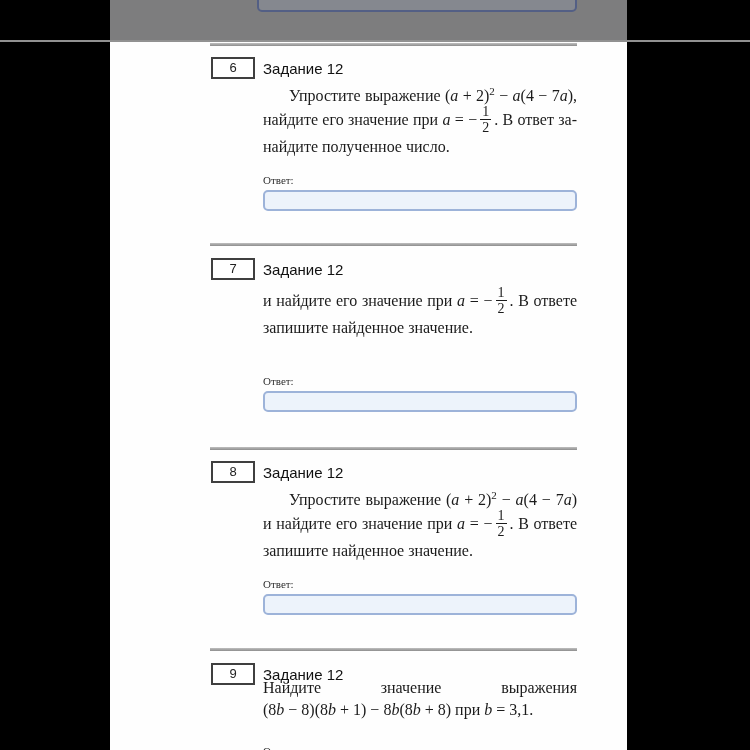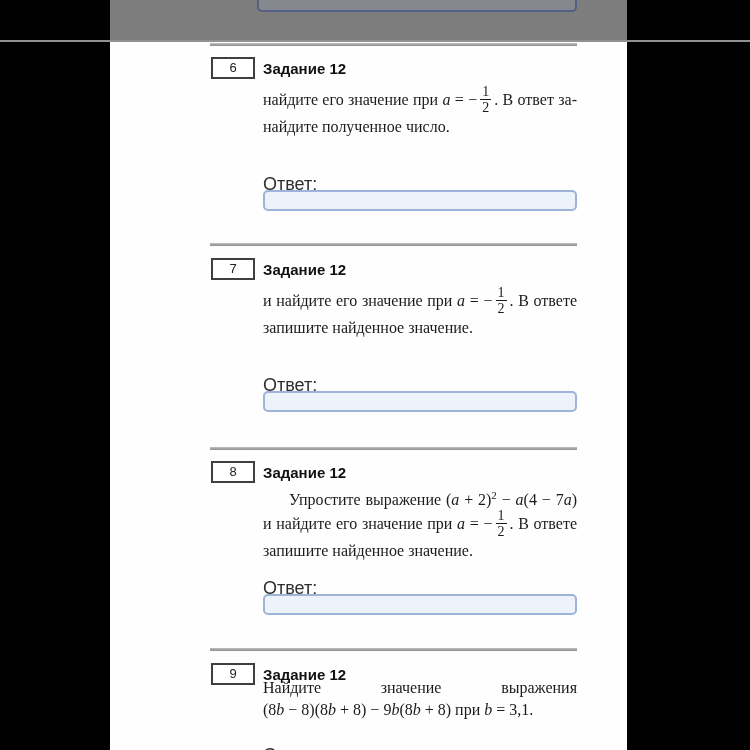--- a/index.html
+++ b/index.html
@@ -31,42 +31,42 @@
     background:linear-gradient(#bfbfbf,#8d8d8d);
   }
   .task{position:absolute;left:0;width:517px;}
   .numbox{
     position:absolute;left:101px;top:0;width:40px;height:18px;
     border:2px solid #3f3f3f;background:#fff;
     text-align:center;line-height:18px;font-size:13px;color:#222;
   }
   .ttl{
     position:absolute;left:153px;top:3px;margin:0;
-    font-size:15px;font-weight:bold;color:#111;
+    font-size:15px;font-weight:normal;color:#111;
   }
   .textblock{position:absolute;left:153px;top:29px;width:314px;}
   .tl{
     font-family:"Liberation Serif","DejaVu Serif",serif;
     font-size:16px;line-height:20px;color:#1b1b1b;
   }
   .tl.just{text-align:justify;text-align-last:justify;}
   .tl.indent{text-indent:26px;}
   .tl .it{font-style:italic;}
   .tl sup{font-size:11px;line-height:0;}
   .frac{
     display:inline-flex;flex-direction:column;align-items:center;
     vertical-align:middle;font-size:14px;line-height:15px;
     margin:0 3px;transform:translateY(-2px);
   }
   .frac .fn{border-bottom:1px solid #1b1b1b;padding:0 2px;}
   .frac .fd{padding:0 2px;}
   .m2{margin-top:2px;}
   .anslabel{
     position:absolute;left:153px;top:117px;
-    font-size:18px;color:#2e2e2e;
+    font-size:11px;color:#2e2e2e;font-family:Liberation Serif, serif;
   }
   .ansinput{
     position:absolute;left:153px;top:133px;width:314px;height:21px;
     box-sizing:border-box;border:2px solid #9db3d9;border-radius:5px;
     background:#edf3fb;outline:none;padding:0 6px;
     font-size:13px;color:#222;
   }
 </style>
 </head>
 <body>
@@ -83,20 +83,21 @@
 
   <div class="divider" style="top:1px"></div>
   <div class="divider" style="top:201px"></div>
   <div class="divider" style="top:405px"></div>
   <div class="divider" style="top:606px"></div>
 
   <section class="task" style="top:15px">
     <div class="numbox">6</div>
     <h3 class="ttl">Задание 12</h3>
     <div class="textblock">
+      <div class="tl just indent"><span>Упростите выражение </span><span>(</span><span class="it">a</span><span> + 2)</span><sup>2</sup><span> − </span><span class="it">a</span><span>(4 − 7</span><span class="it">a</span><span>),</span></div>
       <div class="tl just"><span>найдите его значение при </span><span class="it">a</span><span> = −</span><span class="frac">
             <span class="fn">1</span>
             <span class="fd">2</span>
           </span><span>. В ответ за-</span></div>
       <div class="tl"><span>найдите полученное число.</span></div>
     </div>
     <div class="anslabel">Ответ:</div>
     <input class="ansinput" type="text" value="" style="">
   </section>
 
@@ -127,18 +128,18 @@
     </div>
     <div class="anslabel">Ответ:</div>
     <input class="ansinput" type="text" value="" style="">
   </section>
 
   <section class="task" style="top:621px">
     <div class="numbox">9</div>
     <h3 class="ttl">Задание 12</h3>
     <div class="textblock" style="top:15px">
       <div class="tl just"><span>Найдите значение выражения</span></div>
-      <div class="tl m2"><span>(8</span><span class="it">b</span><span> − 8)(8</span><span class="it">b</span><span> + 8) − 9</span><span class="it">b</span><span>(8</span><span class="it">b</span><span> + 8) при </span><span class="it">b</span><span> = 3,1.</span></div>
+      <div class="tl m2"><span>(8</span><span class="it">b</span><span> − 8)(8</span><span class="it">b</span><span> + 1) − 8</span><span class="it">b</span><span>(8</span><span class="it">b</span><span> + 8) при </span><span class="it">b</span><span> = 3,1.</span></div>
     </div>
     <div class="anslabel" style="top:82px">Ответ:</div>
   </section>
 
 </div>
 
 </body></html>

